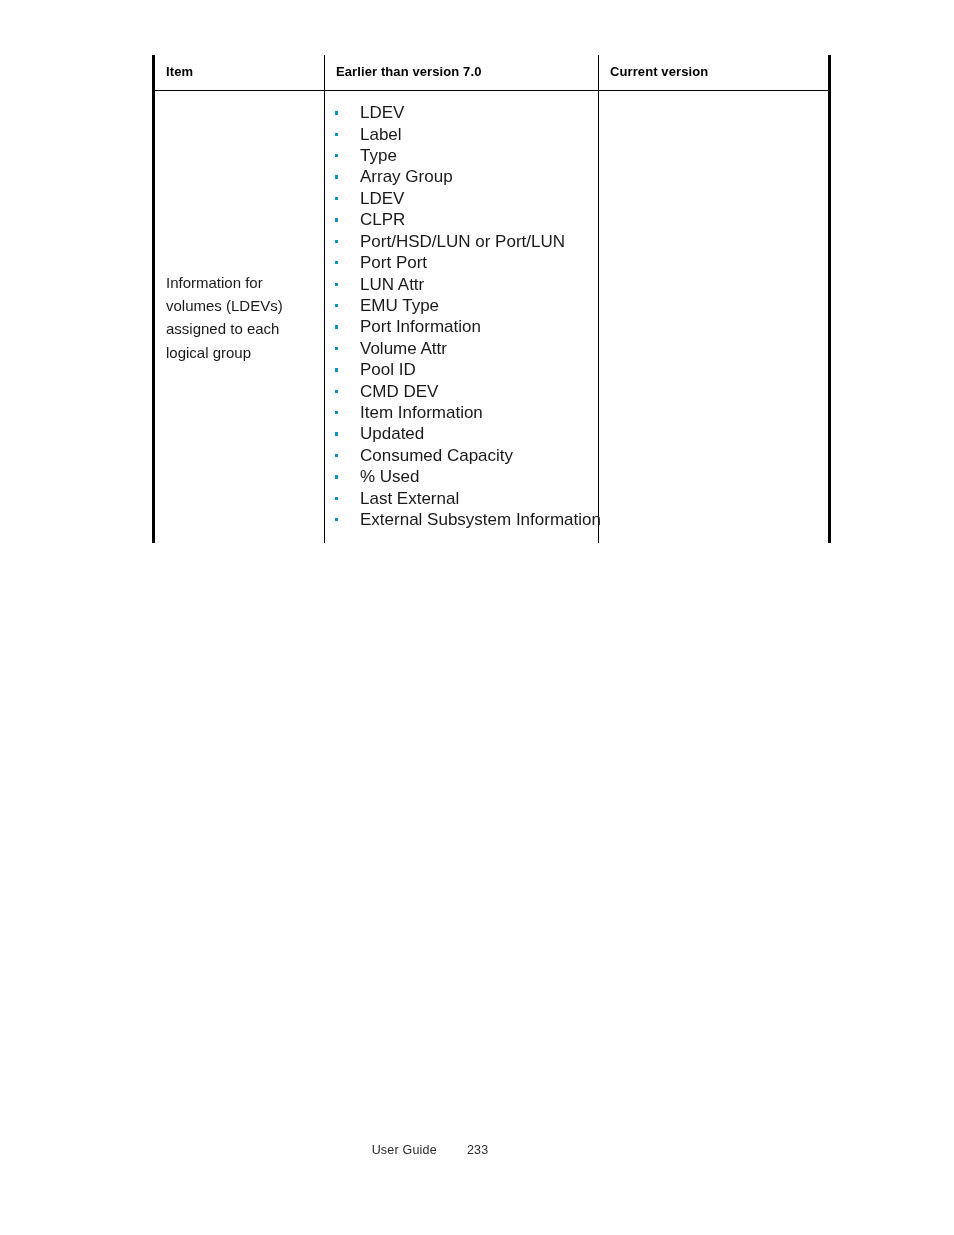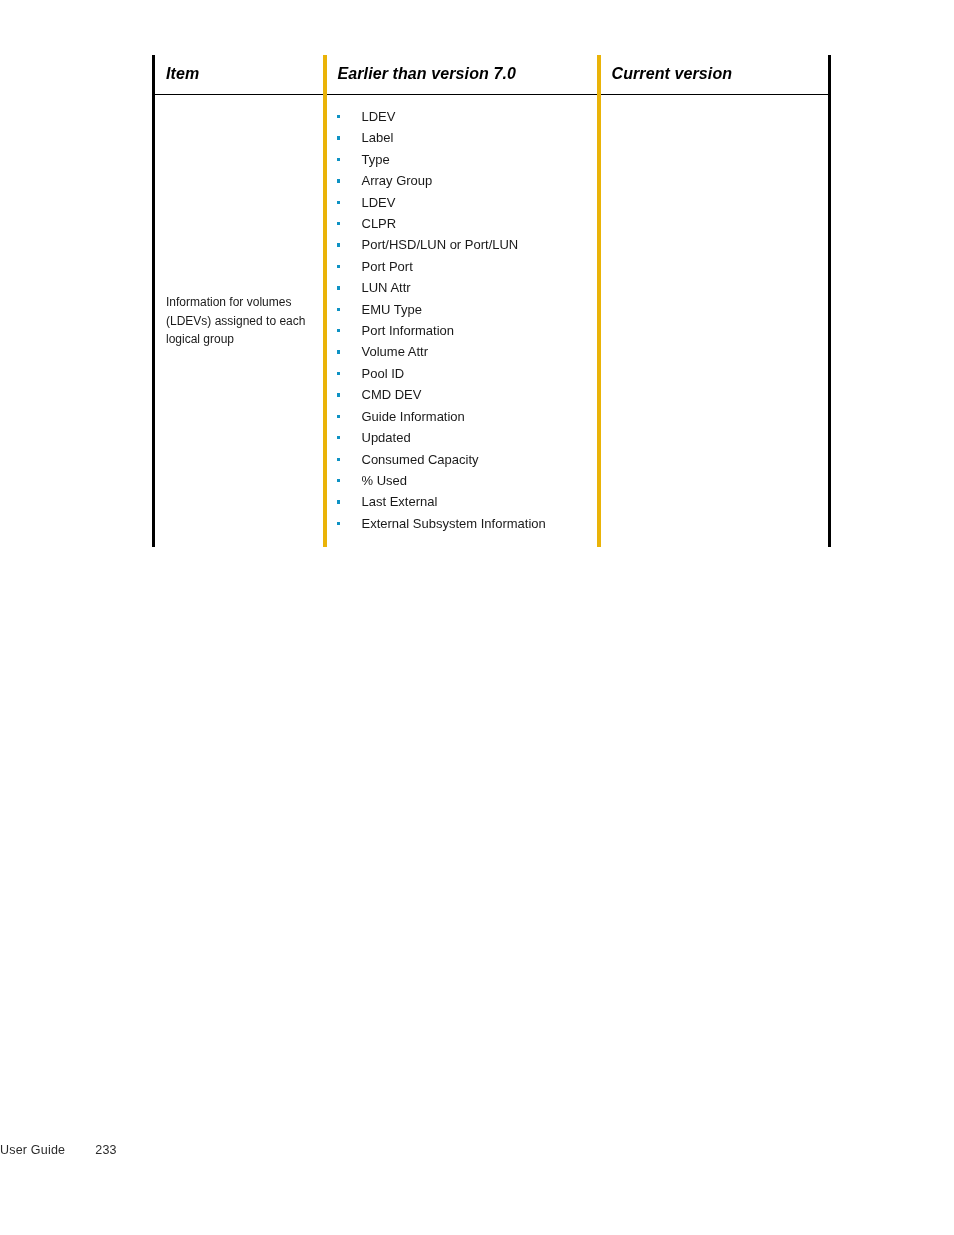--- a/index.html
+++ b/index.html
@@ -29,88 +29,87 @@
     width: 676px;
     table-layout: fixed;
   }
   table.doc-table col.c1 { width: 171px; }
   table.doc-table col.c2 { width: 274px; }
   table.doc-table col.c3 { width: 231px; }
 
   
   table.doc-table th,
   table.doc-table td {
-    border-left: 4px solid #eab308;
+    border-left: 1px solid #eab308;
     border-right: 1px solid #000;
     padding: 0;
     vertical-align: middle;
     text-align: left;
   }
   table.doc-table th:first-child,
   table.doc-table td:first-child {
     border-left: 3px solid #000;
   }
   table.doc-table th:last-child,
   table.doc-table td:last-child {
     border-right: 3px solid #000;
   }
   table.doc-table thead th {
     border-bottom: 1px solid #000;
   }
 
   .th-inner {
-    font-size: 16px;
+    font-size: 13px;
     font-weight: bold;
     letter-spacing: 0.1px;
     padding: 9px 10px 10px 11px;
     line-height: 1.25;
     color: #000;
-    font-style: italic;
   }
 
   .cell-label {
-    font-size: 12px;
+    font-size: 15px;
     line-height: 1.55;
     padding: 10px 10px 10px 11px;
     color: #1a1a1a;
   }
 
   
   ul.bullets {
     list-style: none;
     margin: 0;
     padding: 11px 8px 13px 8px;
   }
   ul.bullets li {
     position: relative;
-    font-size: 13px;
+    font-size: 17px;
     line-height: 21.4px;
     padding-left: 27px;
     color: #1a1a1a;
     white-space: nowrap;
   }
   ul.bullets li::before {
     content: "";
     position: absolute;
     left: 2px;
     top: 9px;
     width: 3.4px;
     height: 3.4px;
     background: var(--bullet-color, #0e92c4);
   }
 
   .empty-cell { height: 100%; }
 
   
   .footer {
     position: absolute;
-    left: 0;
+    left: 16px;
     top: 1143px;
     width: 828px;
-    text-align: left;
+    text-align: center;
     font-size: 12.5px;
     color: #2b2b2b;
     letter-spacing: 0.2px;
   }
   .footer .guide-text { margin-right: 30px; }
 </style>
 </head>
 <body>
 
 <div class="table-wrap">
@@ -147,21 +146,21 @@
               <li>LDEV</li>
               <li>CLPR</li>
               <li>Port/HSD/LUN or Port/LUN</li>
               <li>Port Port</li>
               <li>LUN Attr</li>
               <li>EMU Type</li>
               <li>Port Information</li>
               <li>Volume Attr</li>
               <li>Pool ID</li>
               <li>CMD DEV</li>
-              <li>Guide Information</li>
+              <li>Item Information</li>
               <li>Updated</li>
               <li>Consumed Capacity</li>
               <li>% Used</li>
               <li>Last External</li>
               <li>External Subsystem Information</li>
             </ul>
         </td>
         <td>
           <div class="empty-cell"></div>
         </td>

